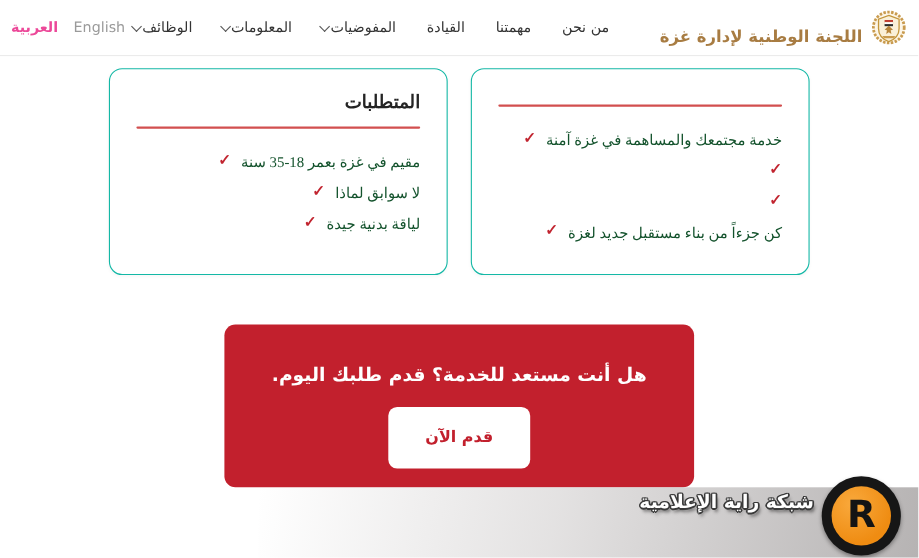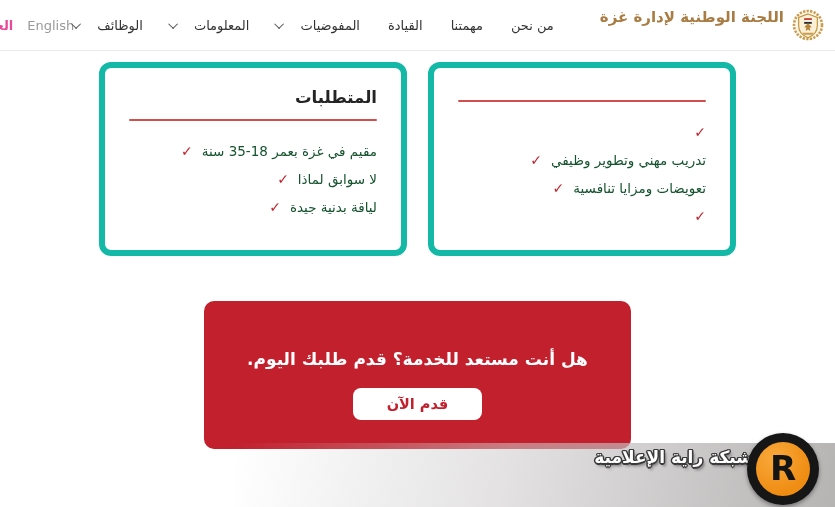--- a/index.html
+++ b/index.html
@@ -9,75 +9,76 @@
     background:#ffffff; overflow:hidden; position:relative;
     direction:rtl;
   }
   
   .header {
     height:51px; display:flex; align-items:center;
     justify-content:space-between; padding:0 10px;
     border-bottom:1px solid #ebebeb; background:#fff;
   }
   .header-right { display:flex; align-items:center; }
-  .brand { display:flex; align-items:flex-start; gap:7px; }
+  .brand { display:flex; align-items:flex-end; gap:7px; }
   .brand-title { font-size:15px; font-weight:bold; color:#a87c42; white-space:nowrap; }
   .nav { display:flex; align-items:center; gap:28px; margin-right:46px; }
   .nav-item {
-    display:flex; align-items:center; gap:16px;
+    display:flex; align-items:center; gap:0;
     font-size:13px; color:#333; cursor:pointer; white-space:nowrap;
   }
   .chevron {
     width:7px; height:7px; border-left:1.5px solid #555; border-bottom:1.5px solid #555;
     transform:rotate(-45deg) translateY(-2px); display:inline-block;
   }
   .lang { display:flex; align-items:center; gap:14px; }
   .lang-en { font-size:13px; color:#9a9a9a; cursor:pointer; }
   .lang-ar { font-size:13px; color:#ec4899; font-weight:bold; cursor:pointer; }
 
   
   .cards {
     width:637px; margin:11px auto 0; display:flex; gap:21px;
   }
   .card {
-    flex:1; background:#fff; border:6px solid #14b8a6; border-radius:12px;
+    flex:1; background:#fff; border:1px solid #14b8a6; border-radius:12px;
     padding:20px 24px; min-height:188px;
     box-shadow:0 1px 3px rgba(0,0,0,.03);
+    font-family:Liberation Serif, serif;
   }
   .card-title { font-size:16.5px; font-weight:bold; color:#242424; text-align:right; }
   .card-underline { height:2px; background:#d24f4f; margin:12px 0 16px; border-radius:1px; }
   .check-row {
     display:flex; direction:ltr; justify-content:flex-end; align-items:center;
     gap:9px; height:28px;
   }
   .check-mark { color:#c1242f; font-size:14px; font-weight:bold; line-height:1; }
   .check-text { font-size:13.5px; color:#14532d; }
 
   
   .cta {
     width:427px; height:148px; margin:45px auto 0;
     background:#c2202d; border-radius:10px;
     display:flex; flex-direction:column; align-items:center; justify-content:center;
     gap:19px;
   }
   .cta-text { color:#ffffff; font-size:17px; font-weight:600; text-align:center;margin-top:19px; }
   .cta-button {
     background:#ffffff; color:#c2202d; border:none; border-radius:8px;
-    font-size:14.5px; font-weight:bold; padding:8px 34px; cursor:pointer;
+    font-size:14.5px; font-weight:bold; padding:20px 34px; cursor:pointer;
     font-family:inherit;
   }
 
   
   .wm-strip {
     position:absolute; bottom:0; right:0; width:600px; height:64px;
     background:linear-gradient(100deg, rgba(200,198,198,0) 0%, rgba(205,202,202,.55) 45%, rgba(178,175,175,.95) 100%);
     pointer-events:none;
   }
   .wm-text {
-    position:absolute; right:82px; top:447px;
+    position:absolute; right:95px; top:447px;
     color:#ffffff; font-size:17px; font-weight:bold;
     text-shadow:
       -1.5px 0 #3a3a3a, 1.5px 0 #3a3a3a, 0 -1.5px #3a3a3a, 0 1.5px #3a3a3a,
       -1px -1px #3a3a3a, 1px 1px #3a3a3a, 1px -1px #3a3a3a, -1px 1px #3a3a3a,
       2px 3px 3px rgba(0,0,0,.45);
     white-space:nowrap;
   }
   .wm-logo {
     position:absolute; right:16px; top:433px; width:72px; height:72px;
     border-radius:50%; background:#161616;
@@ -145,31 +146,31 @@
     <span class="lang-ar">العربية</span>
   </div>
 </header>
 
 <section class="cards">
 
   <div class="card">
     <div class="card-underline"></div>
     <div class="check-row">
       <span class="check-mark">✓</span>
-    </div>
-    <div class="check-row">
-      <span class="check-mark">✓</span>
-      <span class="check-text">تدريب مهني وتطوير وظيفي</span>
-    </div>
-    <div class="check-row">
-      <span class="check-mark">✓</span>
-      <span class="check-text">تعويضات ومزايا تنافسية</span>
-    </div>
-    <div class="check-row">
-      <span class="check-mark">✓</span>
+      <span class="check-text">خدمة مجتمعك والمساهمة في غزة آمنة</span>
+    </div>
+    <div class="check-row">
+      <span class="check-mark">✓</span>
+    </div>
+    <div class="check-row">
+      <span class="check-mark">✓</span>
+    </div>
+    <div class="check-row">
+      <span class="check-mark">✓</span>
+      <span class="check-text">كن جزءاً من بناء مستقبل جديد لغزة</span>
     </div>
   </div>
 
   <div class="card">
     <div class="card-title">المتطلبات</div>
     <div class="card-underline"></div>
     <div class="check-row">
       <span class="check-mark">✓</span>
       <span class="check-text">مقيم في غزة بعمر 18-35 سنة</span>
     </div>

